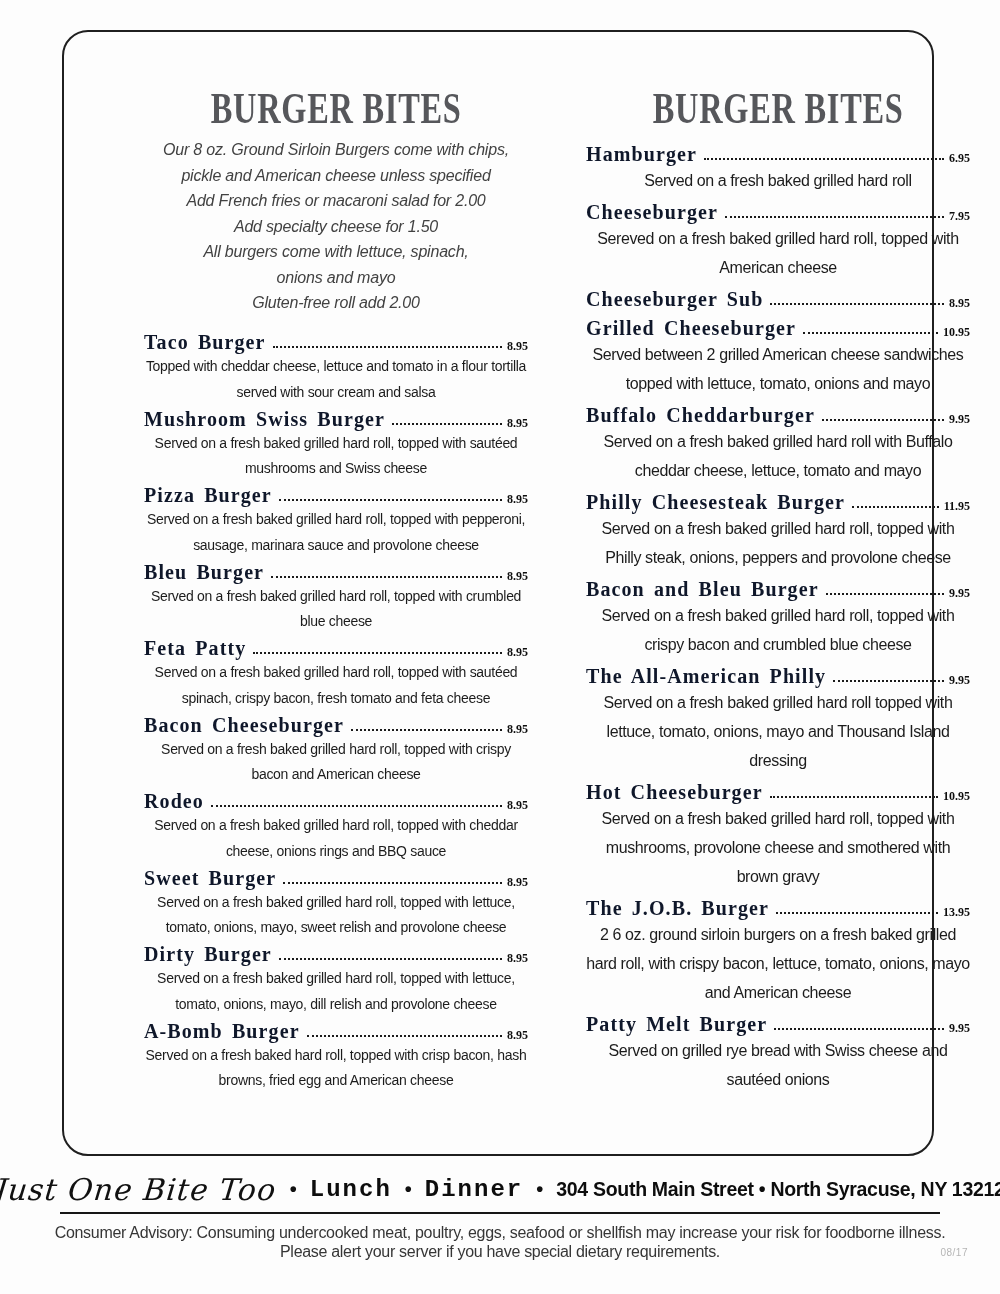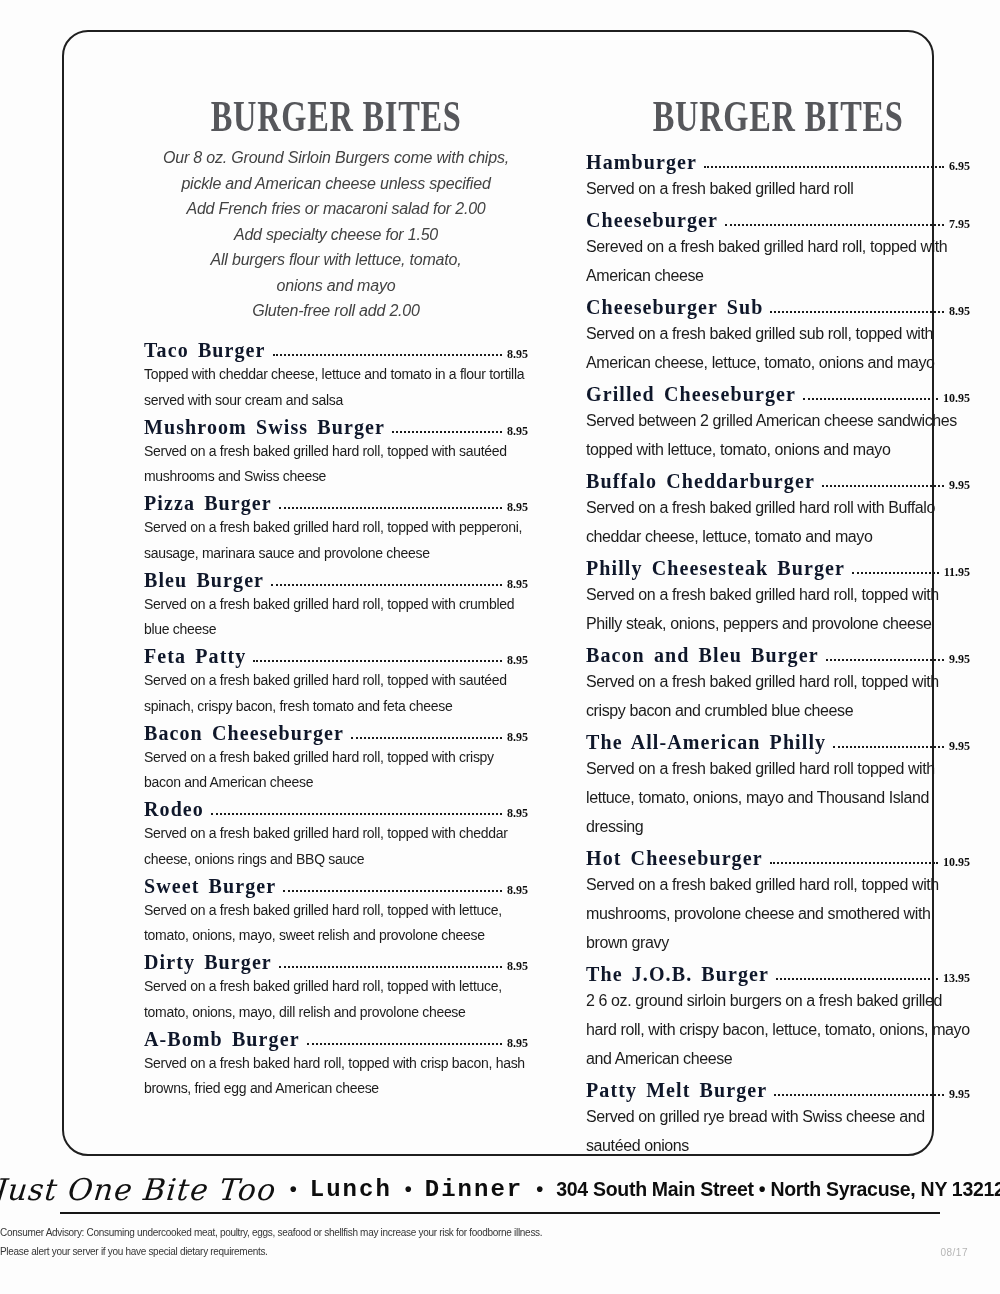--- a/index.html
+++ b/index.html
@@ -14,21 +14,21 @@
   .menu-box{
     position:absolute;left:62px;top:30px;width:872px;height:1126px;
     border:2.5px solid #1f1f1f;border-radius:26px;
     background:#fdfdfd;
     box-sizing:border-box;
   }
   .col{position:absolute;top:44px;width:384px;}
   .col-left{left:80px;}
   .col-right{left:522px;}
   .col-title{
-    text-align:center;margin:17px 0 6px 0;white-space:nowrap;
+    text-align:center;margin:9px 0 6px 0;white-space:nowrap;
   }
   .col-title .condense{
     display:inline-block;
     transform:scaleX(0.72);transform-origin:center;
     font-family:"Liberation Serif",serif;
     font-weight:bold;font-size:45px;line-height:46px;
     letter-spacing:1px;color:#56575b;
   }
   .intro{
     text-align:center;
@@ -54,21 +54,21 @@
     margin:0 5px 6px 7px;
     min-width:14px;
   }
   .item-price{
     font-family:Liberation Serif, serif;
     font-weight:bold;font-size:12px;
     color:#0e0e0e;white-space:nowrap;margin-top:36px;
   }
   .col-left .item-head{height:25.5px;}
   .col-right .item-head{height:29px;}
-  .item-desc{color:#1c1c1c;}
+  .item-desc{color:#1c1c1c;text-align:center;}
   .col-left .item-desc{font-size:14px;line-height:25.5px;letter-spacing:-0.3px;}
   .col-right .item-desc{font-size:16px;line-height:29px;letter-spacing:-0.4px;}
   .footer-row{
     position:absolute;left:0;top:1168px;width:1000px;height:42px;
     display:flex;align-items:center;justify-content:center;
     gap:13px;white-space:nowrap;
   }
   .brand-script{
     font-family:"DejaVu Serif","Liberation Serif",serif;
     font-style:italic;font-size:30px;letter-spacing:1px;color:#111;
@@ -81,43 +81,43 @@
   }
   .footer-address{
     font-weight:bold;font-size:19.5px;letter-spacing:-0.3px;color:#0d0d0d;
   }
   .footer-rule{
     position:absolute;left:60px;top:1212px;width:880px;height:2.2px;
     background:#161616;
   }
   .advisory{
     position:absolute;left:0;top:1224px;width:1000px;
-    text-align:left;color:#363636;
-    font-size:10px;line-height:18.5px;letter-spacing:-0.3px;
+    text-align:center;color:#363636;
+    font-size:16px;line-height:18.5px;letter-spacing:-0.3px;
   }
   .revision{
     position:absolute;right:32px;top:1247px;
     font-size:10px;color:#b5b5b5;letter-spacing:0.5px;
   }
 </style>
 </head>
 <body>
 
 <div class="page">
 
   <div class="menu-box">
 
     <div class="col col-left">
       <h1 class="col-title"><span class="condense">BURGER BITES</span></h1>
       <div class="intro" id="intro-lines">
           <div>Our 8 oz. Ground Sirloin Burgers come with chips,</div>
           <div>pickle and American cheese unless specified</div>
           <div>Add French fries or macaroni salad for 2.00</div>
           <div>Add specialty cheese for 1.50</div>
-          <div>All burgers flour with lettuce, tomato,</div>
+          <div>All burgers come with lettuce, spinach,</div>
           <div>onions and mayo</div>
           <div>Gluten-free roll add 2.00</div>
         </div>
       <div class="items" id="left-items">
   <div class="item">
     <div class="item-head">
       <span class="item-name">Taco Burger</span>
       <span class="leader"></span>
       <span class="item-price">8.95</span>
     </div>
@@ -227,21 +227,20 @@
     </div>
     <div class="item-desc">Sereved on a fresh baked grilled hard roll, topped with American cheese</div>
   </div>
 
   <div class="item">
     <div class="item-head">
       <span class="item-name">Cheeseburger Sub</span>
       <span class="leader"></span>
       <span class="item-price">8.95</span>
     </div>
-    <div class="item-desc">Served on a fresh baked grilled sub roll, topped with American cheese, lettuce, tomato, onions and mayo</div>
   </div>
 
   <div class="item">
     <div class="item-head">
       <span class="item-name">Grilled Cheeseburger</span>
       <span class="leader"></span>
       <span class="item-price">10.95</span>
     </div>
     <div class="item-desc">Served between 2 grilled American cheese sandwiches topped with lettuce, tomato, onions and mayo</div>
   </div>

